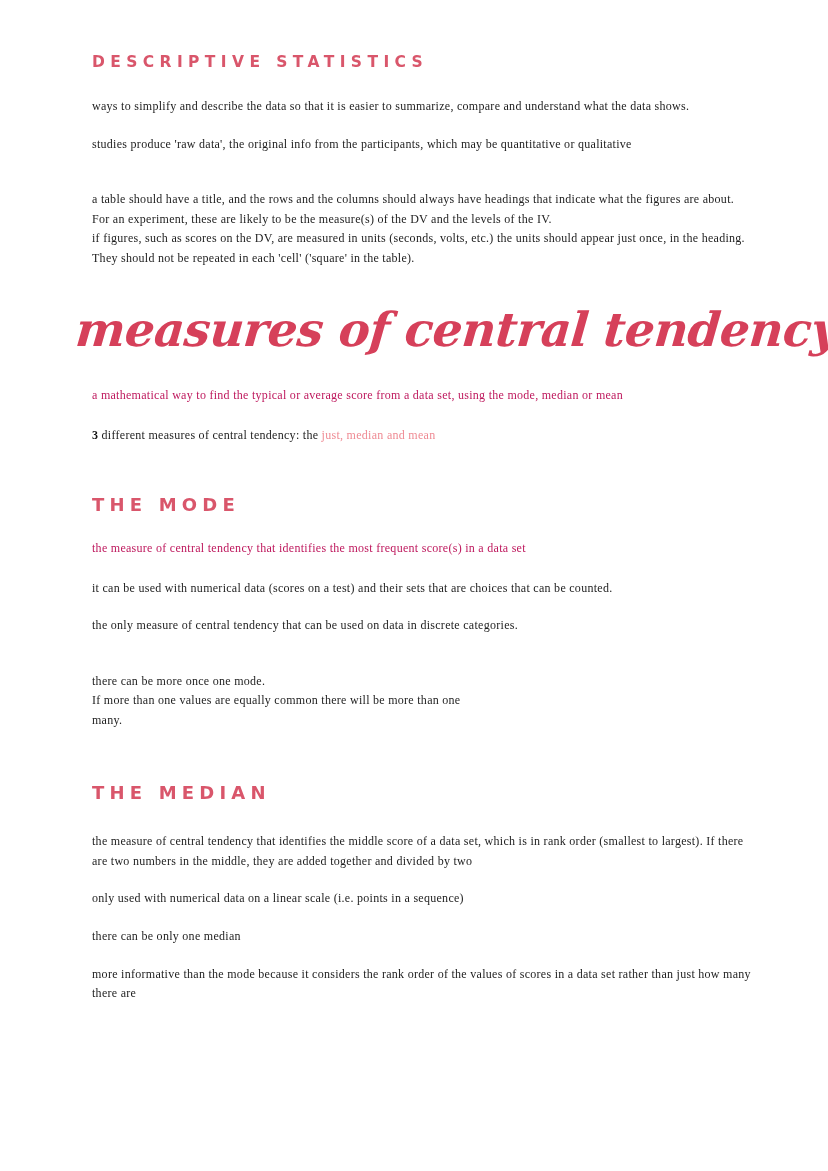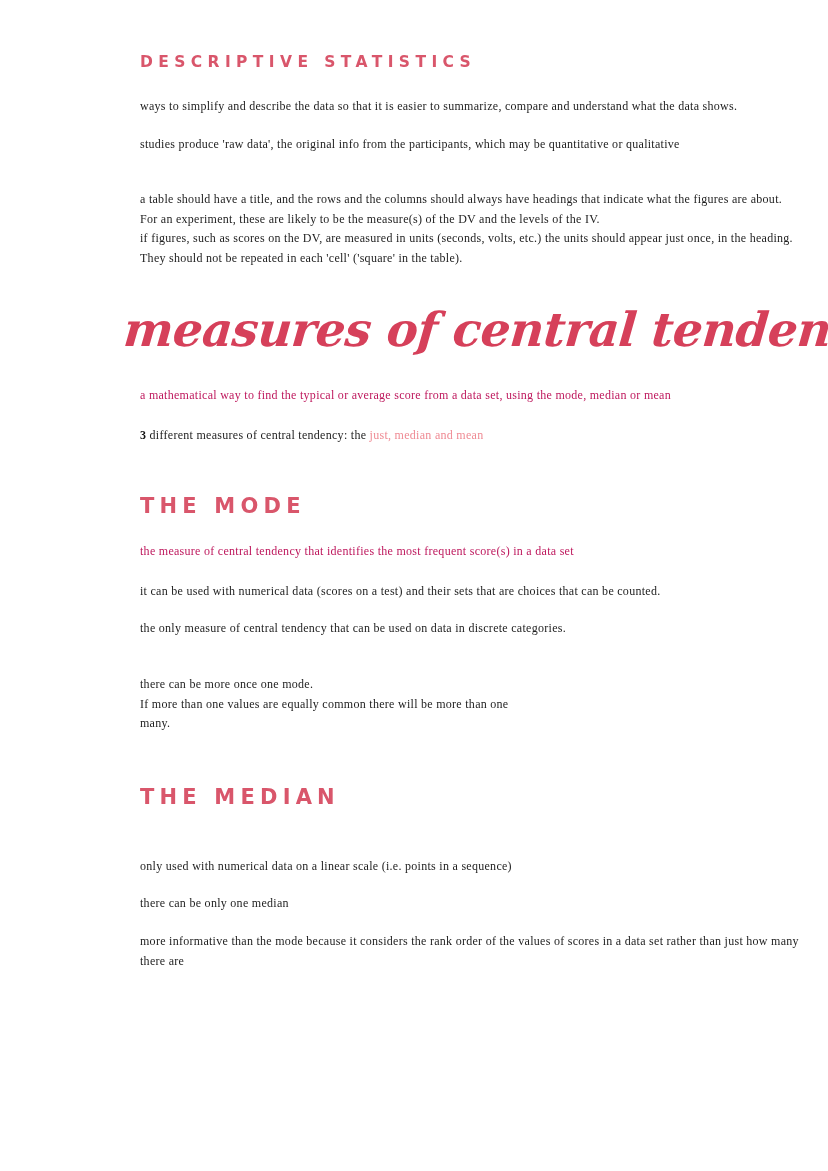--- a/index.html
+++ b/index.html
@@ -12,33 +12,32 @@
     height: 1171px;
     position: relative;
     font-family: "DejaVu Sans", sans-serif;
     overflow: hidden;
   }
   .page {
     position: absolute;
     inset: 0;
     background: #ffffff;
     padding: 16px;
-    margin-left: 48px;
   }
   .content {
     position: absolute;
     left: 92px;
     top: 0;
     width: 660px;
   }
 
   
   .caps-heading {
     font-family: "DejaVu Sans", sans-serif;
-    font-size: 21px;
+    font-size: 18px;
     font-weight: 700;
     letter-spacing: 5.2px;
     color: #d9566b;
     line-height: 1.1;
     white-space: pre;
   }
   .caps-heading.main { font-size: 15.5px; letter-spacing: 5.4px; }
 
   
   .script-heading {
@@ -159,20 +158,21 @@
     <p class="body-text blk tight-lines">many.</p>
 
     <div class="sp-40"></div>
     <div class="sp-12"></div>
 
     <div class="caps-heading">THE MEDIAN</div>
 
     <div class="sp-24"></div>
     <div class="sp-6"></div>
 
+    <p class="body-text blk">the measure of central tendency that identifies the middle score of a data set, which is in rank order (smallest to largest). If there are two numbers in the middle, they are added together and divided by two</p>
 
     <div class="sp-18"></div>
 
     <p class="body-text blk">only used with numerical data on a linear scale (i.e. points in a sequence)</p>
 
     <div class="sp-18"></div>
 
     <p class="body-text blk">there can be only one median</p>
 
     <div class="sp-18"></div>

